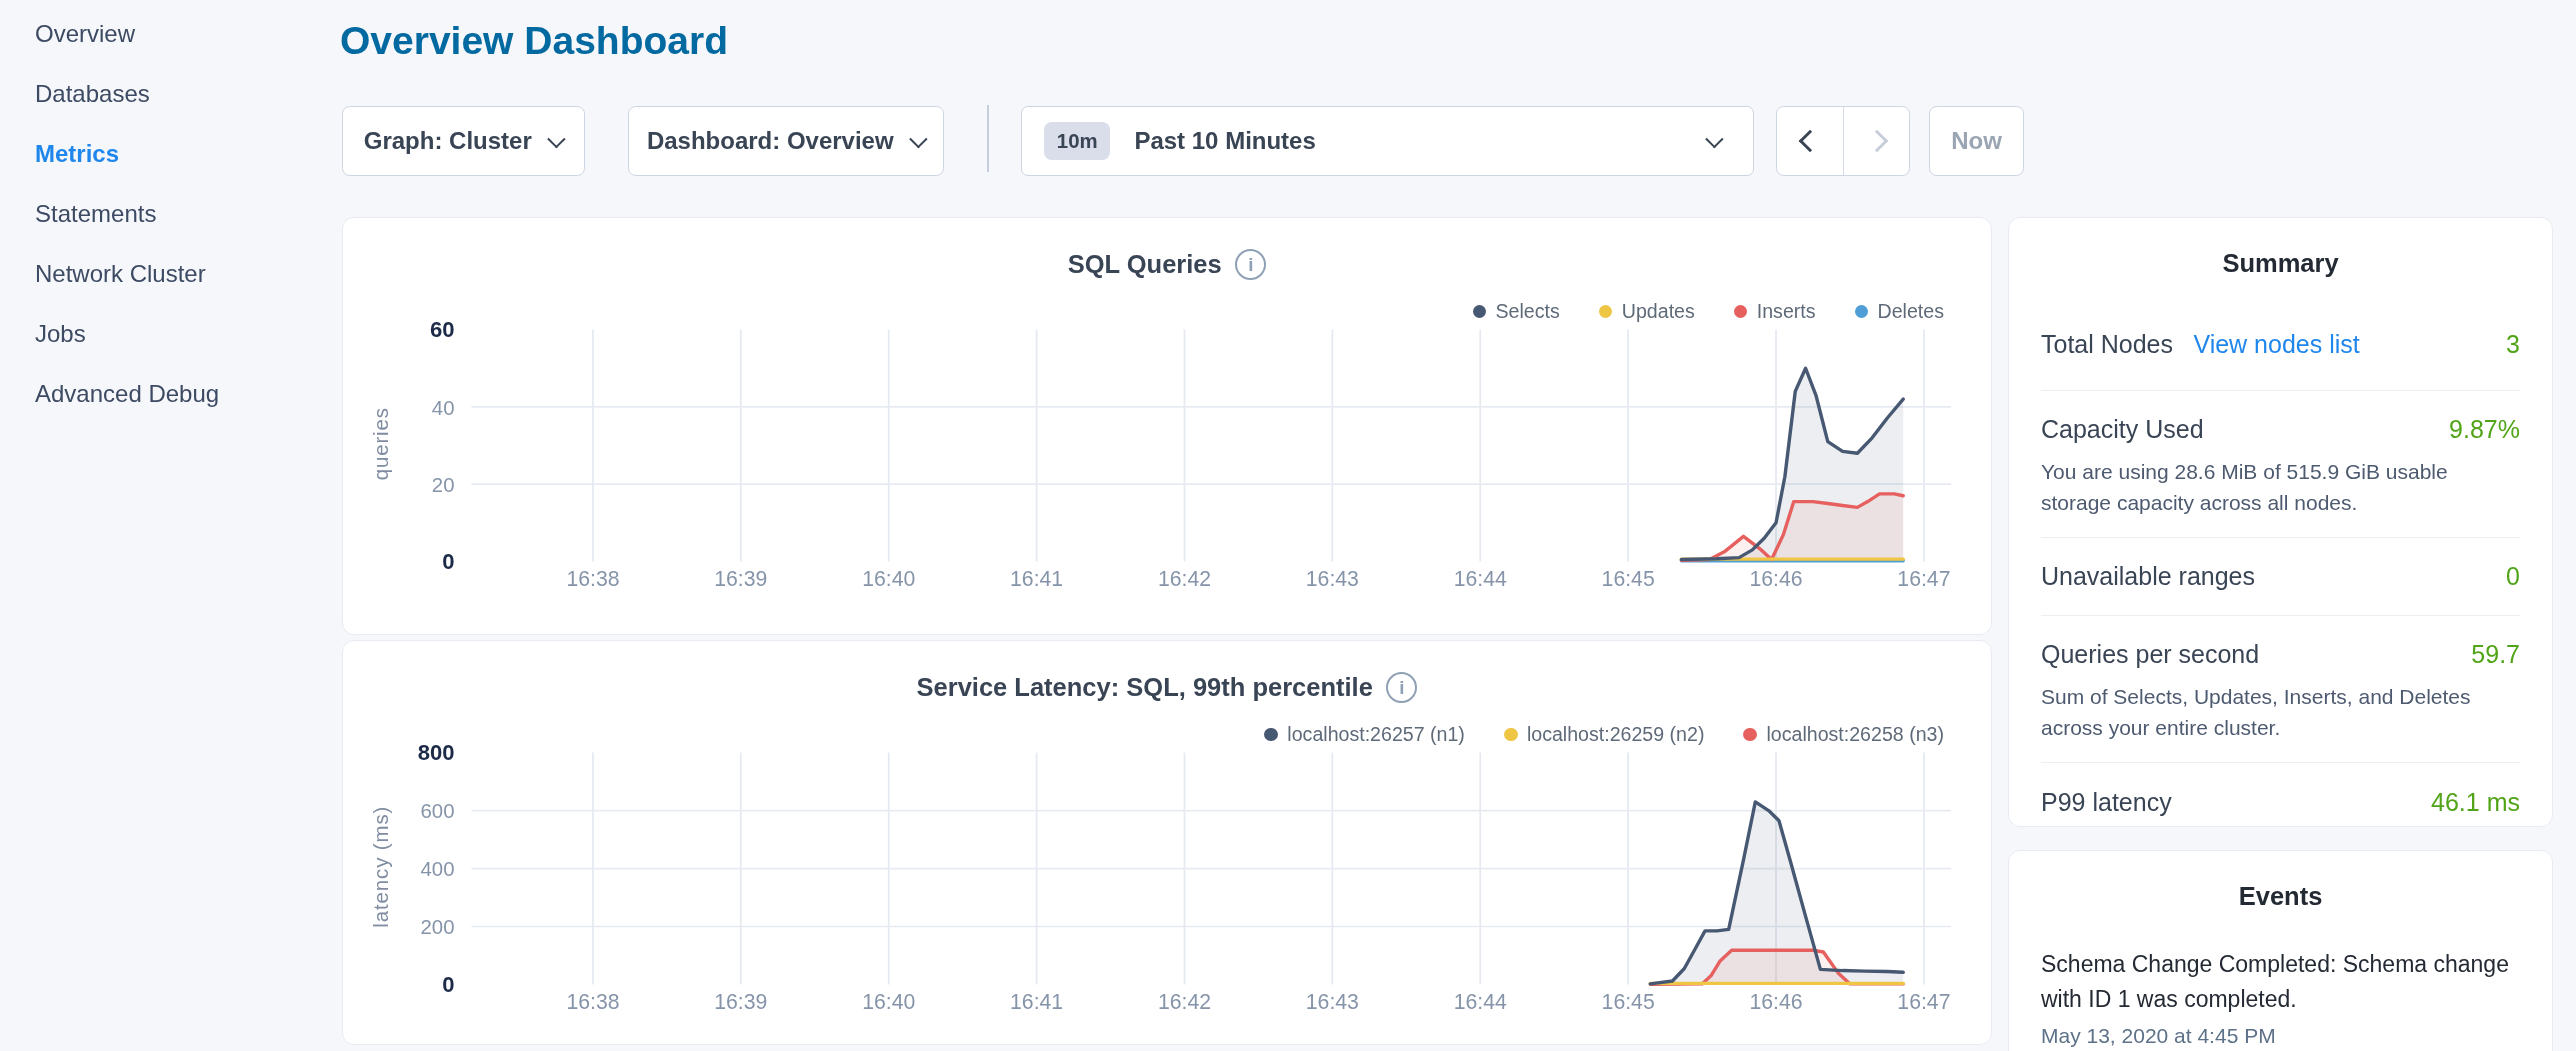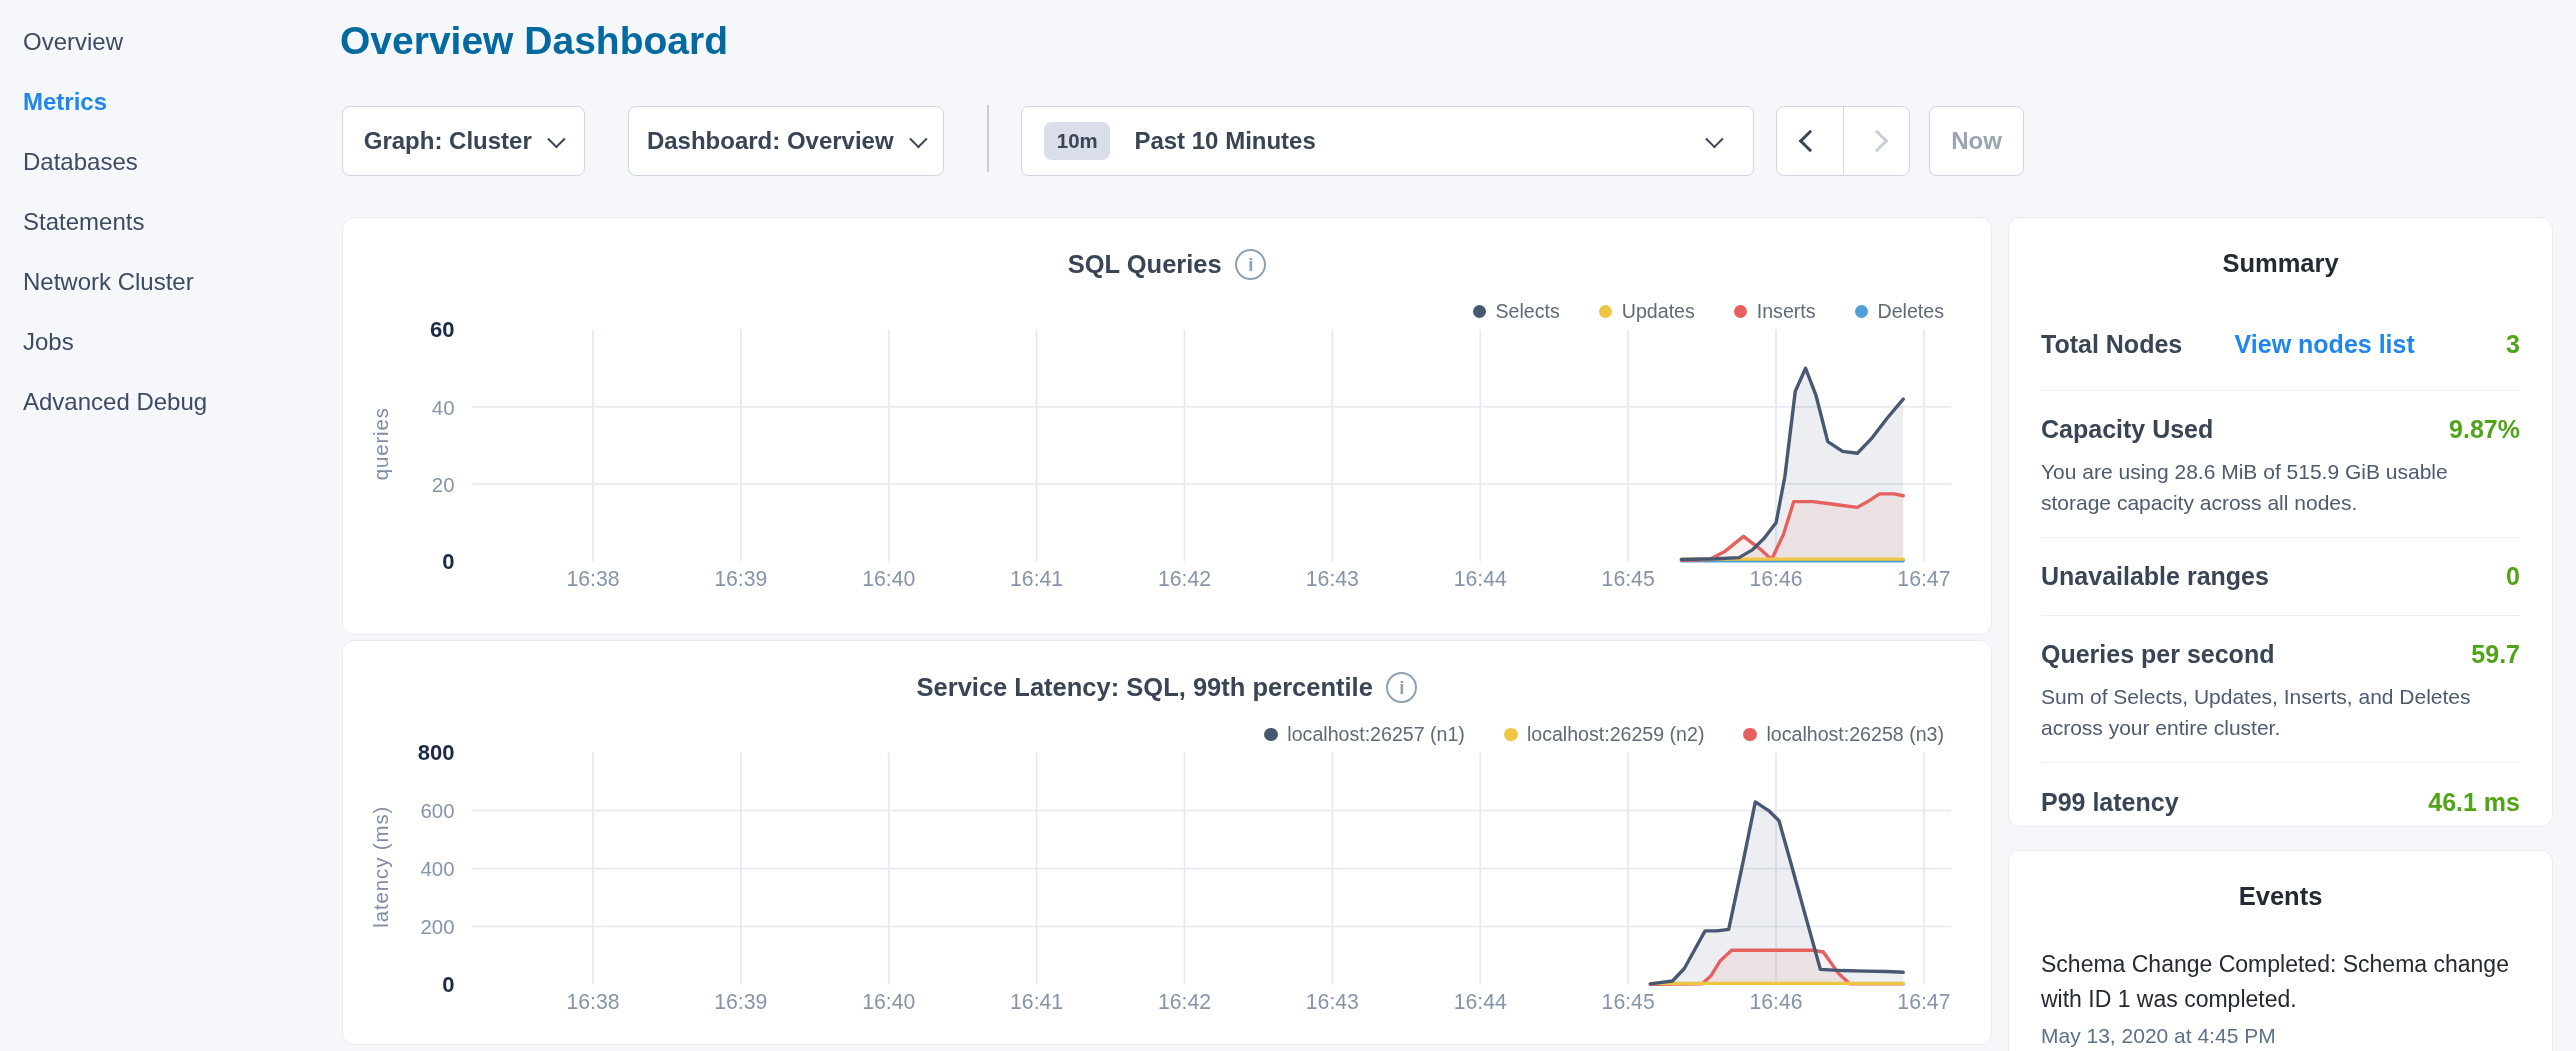--- a/index.html
+++ b/index.html
@@ -4,21 +4,21 @@
 <style>
   * { margin:0; padding:0; box-sizing:border-box; }
   html,body { width:2576px; height:1051px; }
   body {
     position:relative; overflow:hidden;
     background:#f5f7fa;
     font-family:"Liberation Sans", sans-serif;
     color:#394455;
   }
   
-  .sidebar { position:absolute; left:0; top:0; width:340px; padding-top:12px; }
+  .sidebar { position:absolute; left:12px; top:0; width:340px; padding-top:4px; }
   .nav-item { height:60px; line-height:60px; padding-left:23px; font-size:24px; color:#3d4a63; cursor:pointer; }
   .nav-item.active { color:#1f87ec; font-weight:700; }
   
   .main-title { position:absolute; left:340px; top:18.7px; font-size:39px; font-weight:700; color:#0369a1; }
   
   .ctl { position:absolute; top:106px; height:70px; background:#fff; border:1.7px solid #cdd5e2; border-radius:7.7px; display:flex; align-items:center; justify-content:center; font-size:24px; font-weight:700; color:#394455; cursor:pointer; }
   #graph-btn { left:342px; width:243px; gap:18.7px; }
   #dash-btn  { left:628px; width:316px; gap:18.7px; }
   .v-divider { position:absolute; left:987px; top:105px; width:1.7px; height:67px; background:#c7cedb; }
   #time-pill { left:1021px; width:733px; justify-content:flex-start; padding:0 32px 0 22px;border-radius:7px; }
@@ -50,34 +50,34 @@
   .xtick { font-size:25px; fill:#8694a9; }
   .ytick { font-size:24px; fill:#8694a9; }
   .ytick.bold { fill:#1d2b49; font-weight:700; font-size:26px; }
   
   .side-title { padding-top:31px; text-align:center; font-size:25.5px; font-weight:700; color:#242a33; }
   .sum-rows { margin-top:20.4px; }
   .sum-row { padding:32px 0 31px; border-bottom:1.7px solid #eceff3; }
   .sum-row.has-sub { padding:24px 0 18.7px; }
   .sum-row.compact { padding:24px 0; }
   .sum-row.last { border-bottom:none; padding:25.5px 0; }
-  .sum-head { display:flex; align-items:baseline; font-size:25px; font-weight:700; color:#394455;gap:32px; }
+  .sum-head { display:flex; align-items:baseline; font-size:25px; font-weight:400; color:#394455; }
   .sum-link { color:#1f87ec; margin-left:20.4px; cursor:pointer; text-decoration:none; }
   .sum-val { margin-left:auto; color:#51a417; white-space:nowrap; }
   .sum-sub { margin-top:12px; font-size:21px; line-height:31px; color:#4d5a70; font-weight:400; }
   .event-msg { margin-top:36px; font-size:23px; line-height:35px; color:#242a33; }
   .event-date { margin-top:6.8px; font-size:21px; color:#5d7189; }
 </style>
 </head>
 <body>
 
 <nav class="sidebar" id="sidebar-nav">
     <div class="nav-item">Overview</div>
+    <div class="nav-item">Databases</div>
     <div class="nav-item active">Metrics</div>
-    <div class="nav-item">Databases</div>
     <div class="nav-item">Statements</div>
     <div class="nav-item">Network Cluster</div>
     <div class="nav-item">Jobs</div>
     <div class="nav-item">Advanced Debug</div>
   </nav>
 
 <h1 class="main-title">Overview Dashboard</h1>
 
 <div class="ctl" id="graph-btn">
   <span>Graph: Cluster</span>

